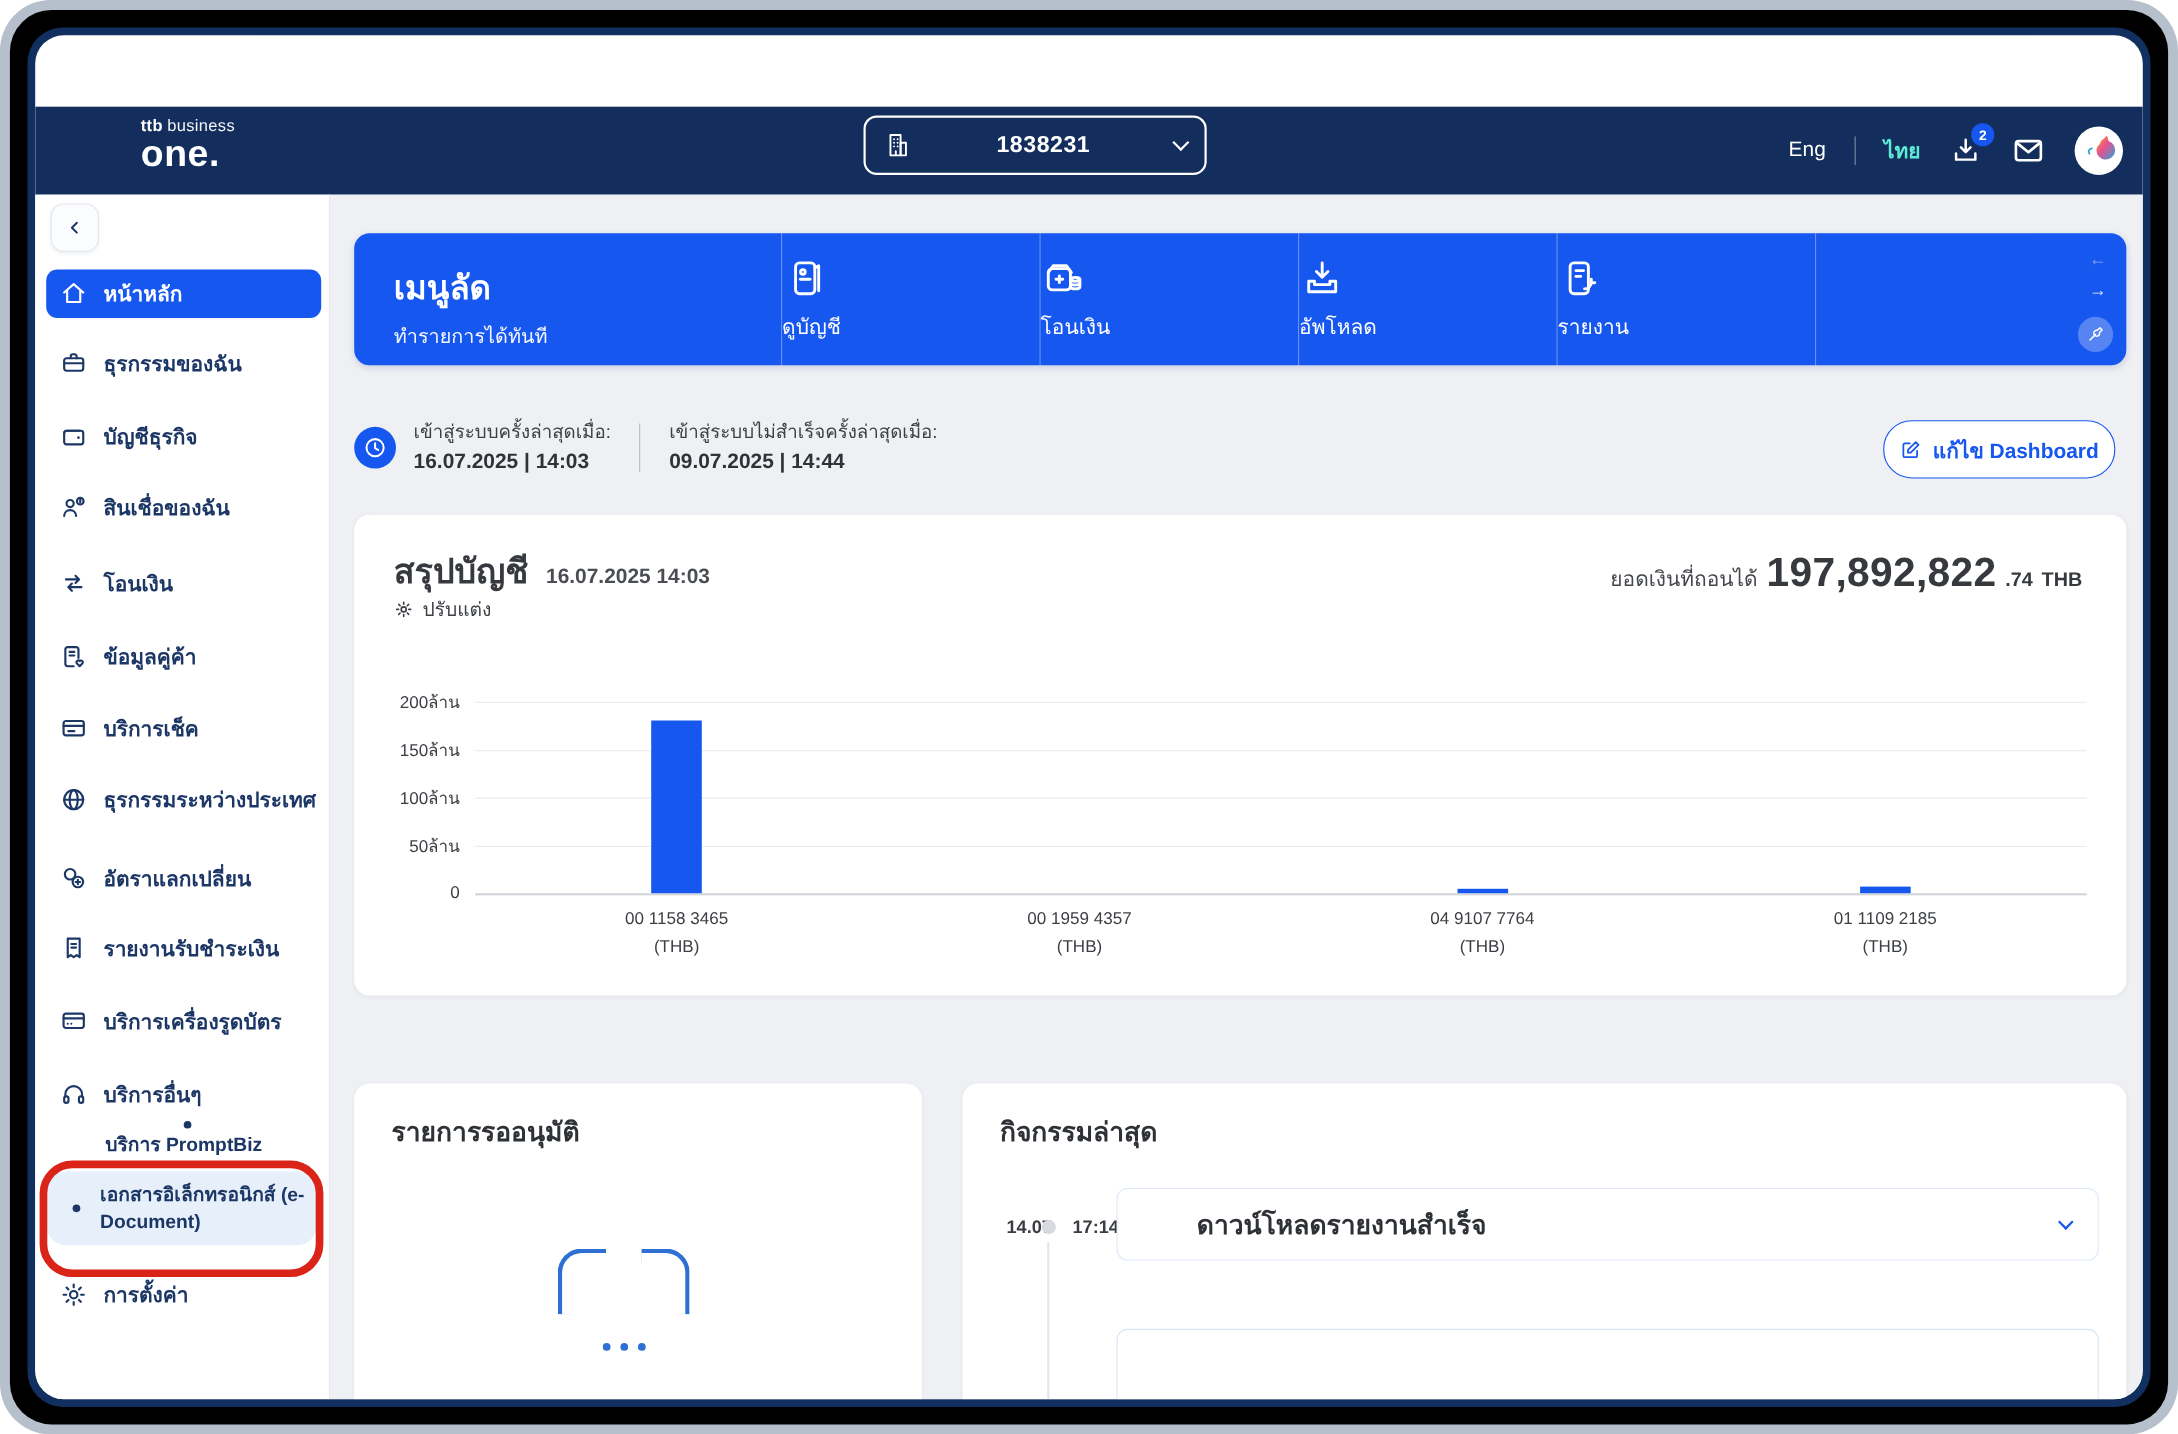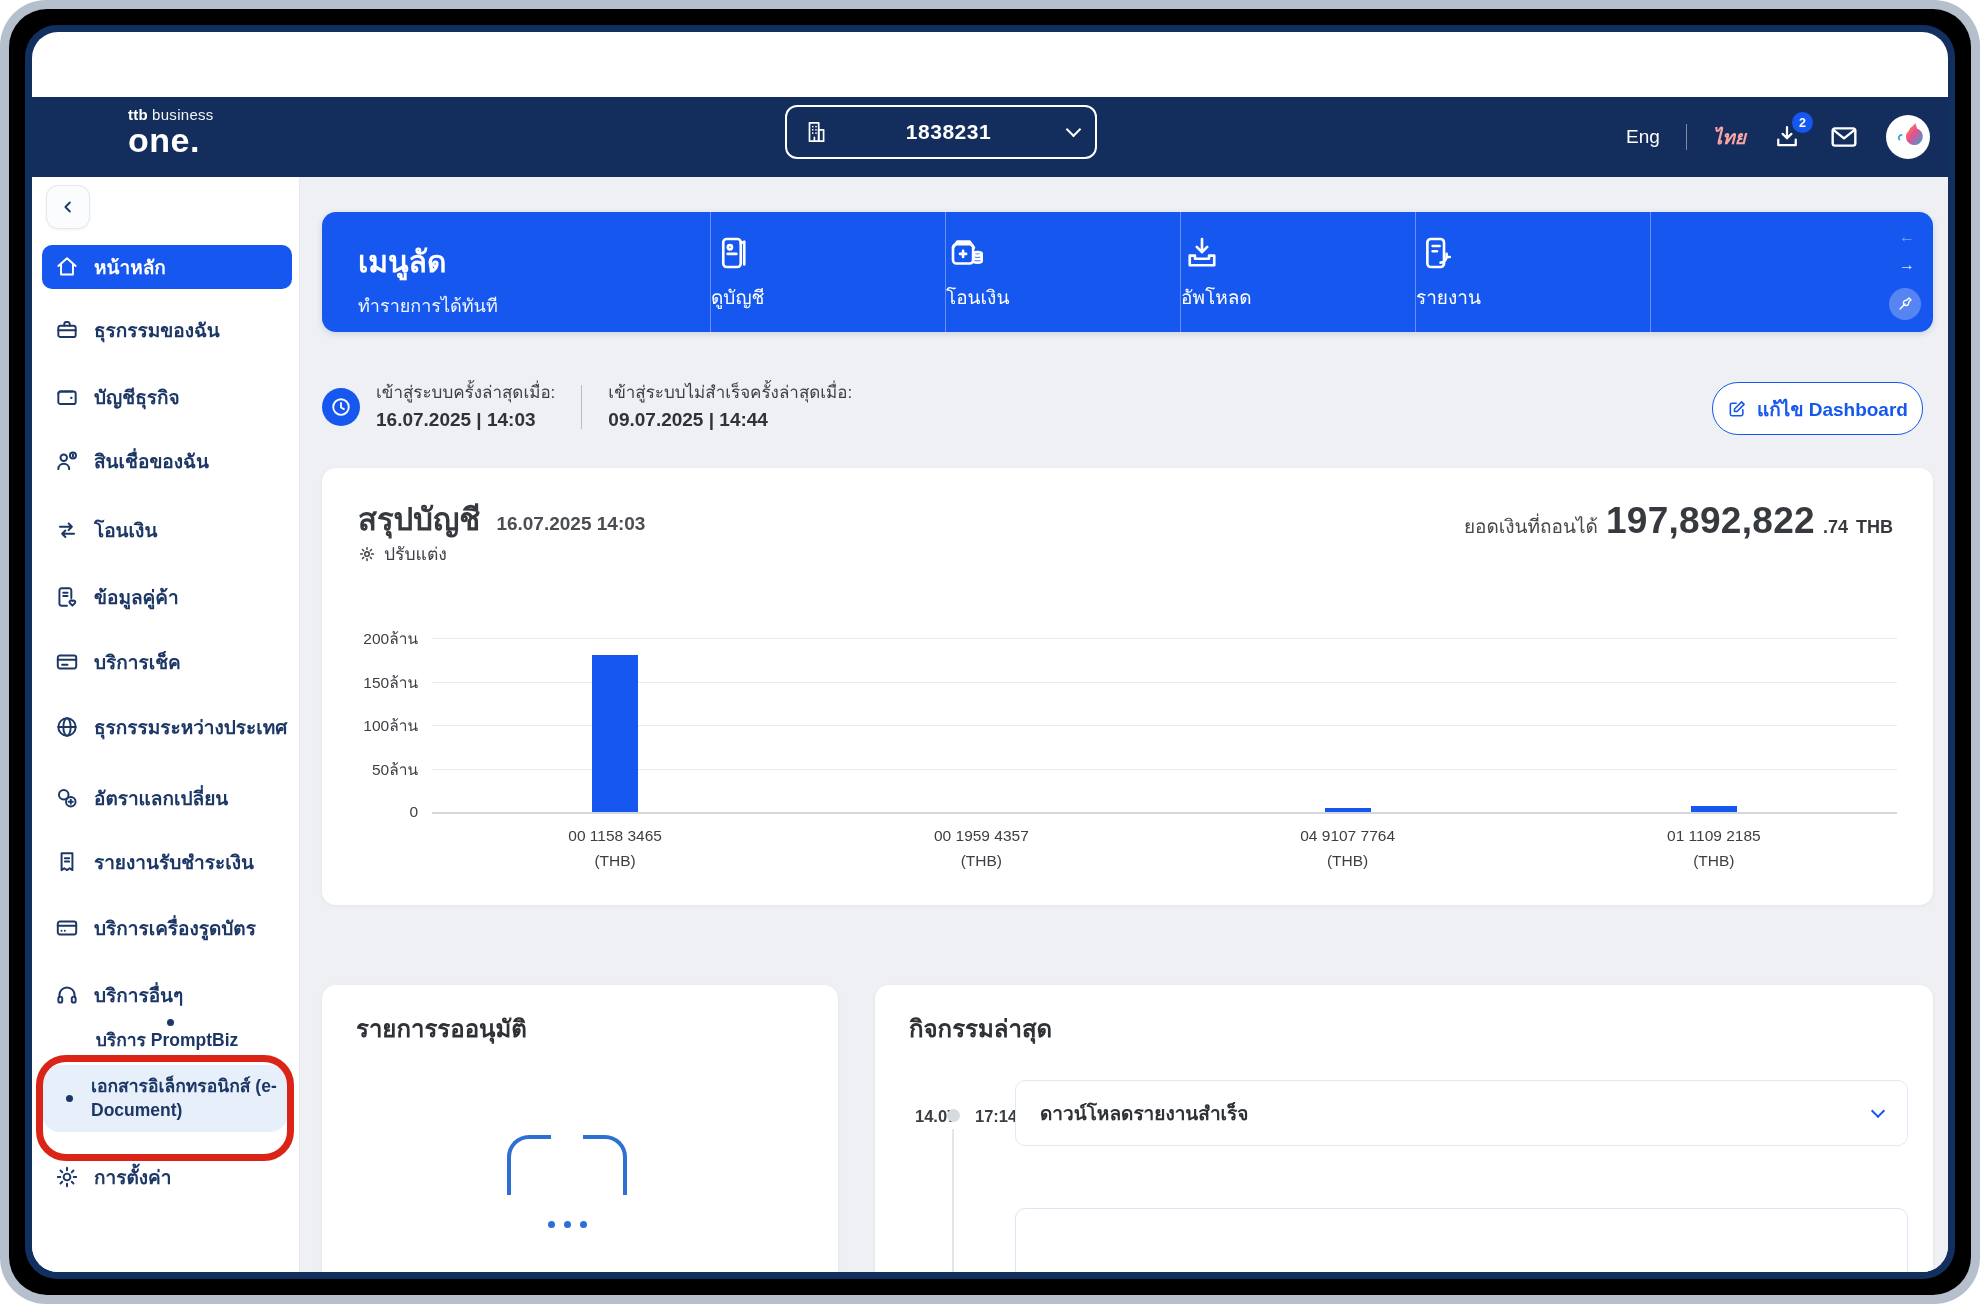--- a/index.html
+++ b/index.html
@@ -18,21 +18,21 @@
   .brand-one { font-size:34px; font-weight:700; letter-spacing:.5px; margin-top:1px; }
   .acct { position:absolute; left:753px; top:8px; width:312px; height:54px; background:transparent;
           border:2px solid #ffffff; border-radius:12px; color:#fff; display:flex; align-items:center;
           padding:0 16px; cursor:pointer; }
   .acct .num { flex:1; text-align:center; font-size:21px; font-weight:700; letter-spacing:.5px; }
   .chev { width:11px; height:11px; border-right:2.4px solid #fff; border-bottom:2.4px solid #fff;
           transform:rotate(45deg); margin-top:-5px; }
   .top-right { position:absolute; right:18px; top:0; height:80px; display:flex; align-items:center; gap:26px; }
   .lang { font-size:19px; cursor:pointer; }
   .lang.eng { color:#ffffff; }
-  .lang.thai { color:#fca5a5; font-weight:600;font-style:italic; }
+  .lang.thai { color:#5eead4; font-weight:600; }
   .lang-div { width:1px; height:26px; background:rgba(255,255,255,.45); }
   .icon-btn { position:relative; color:#fff; cursor:pointer; display:flex; align-items:center; }
   .badge { position:absolute; top:-10px; right:-11px; min-width:21px; height:21px; border-radius:11px;
            background:#1657ef; color:#fff; font-size:12.5px; font-weight:700; display:flex; align-items:center;
            justify-content:center; padding:0 5px; }
   .avatar { width:44px; height:44px; border-radius:50%; background:#ffffff; display:flex; align-items:center;
             justify-content:center; overflow:hidden; cursor:pointer; }
 
   
   .sidebar { position:absolute; left:0; top:145px; width:268px; bottom:0; background:#ffffff;
@@ -115,21 +115,21 @@
                      border-top:4px solid #2d6fd2; border-top-right-radius:22px; }
   .illus .dots { position:absolute; left:0; right:0; top:86px; display:flex; justify-content:center; gap:9px; }
   .illus .dots span { width:7px; height:7px; border-radius:50%; background:#2d6fd2; }
 
   .tl-date { position:absolute; left:40px; top:122px; font-size:16.5px; font-weight:700; color:#3a3d42; }
   .tl-dot { position:absolute; left:72px; top:124px; width:13px; height:13px; border-radius:50%; background:#d7dadf; }
   .tl-line { position:absolute; left:77px; top:144px; width:2px; bottom:0; background:#e4e7ea; }
   .tl-time { position:absolute; left:100px; top:122px; font-size:16.5px; font-weight:700; color:#3a3d42; }
   .tl-box { position:absolute; left:140px; right:25px; top:95px; height:66px; border:1.5px solid #dfe9f7;
             border-radius:10px; display:flex; align-items:center; padding:0 24px; cursor:pointer; background:#fff; }
-  .tl-text { flex:1; font-size:19px; color:#2e3135; font-weight:600; }
+  .tl-text { flex:1; font-size:24px; color:#2e3135; font-weight:600;margin-left:48px; }
   .chev-blue { width:10px; height:10px; border-right:2.6px solid #1657ef; border-bottom:2.6px solid #1657ef;
                transform:rotate(45deg); margin-top:-4px; }
   .tl-box2 { position:absolute; left:140px; right:25px; top:223px; height:140px; border:1.5px solid #d8e6f6;
              border-radius:10px; background:#fff; }
 
   svg { display:block; }
 </style>
 </head>
 <body>
 

